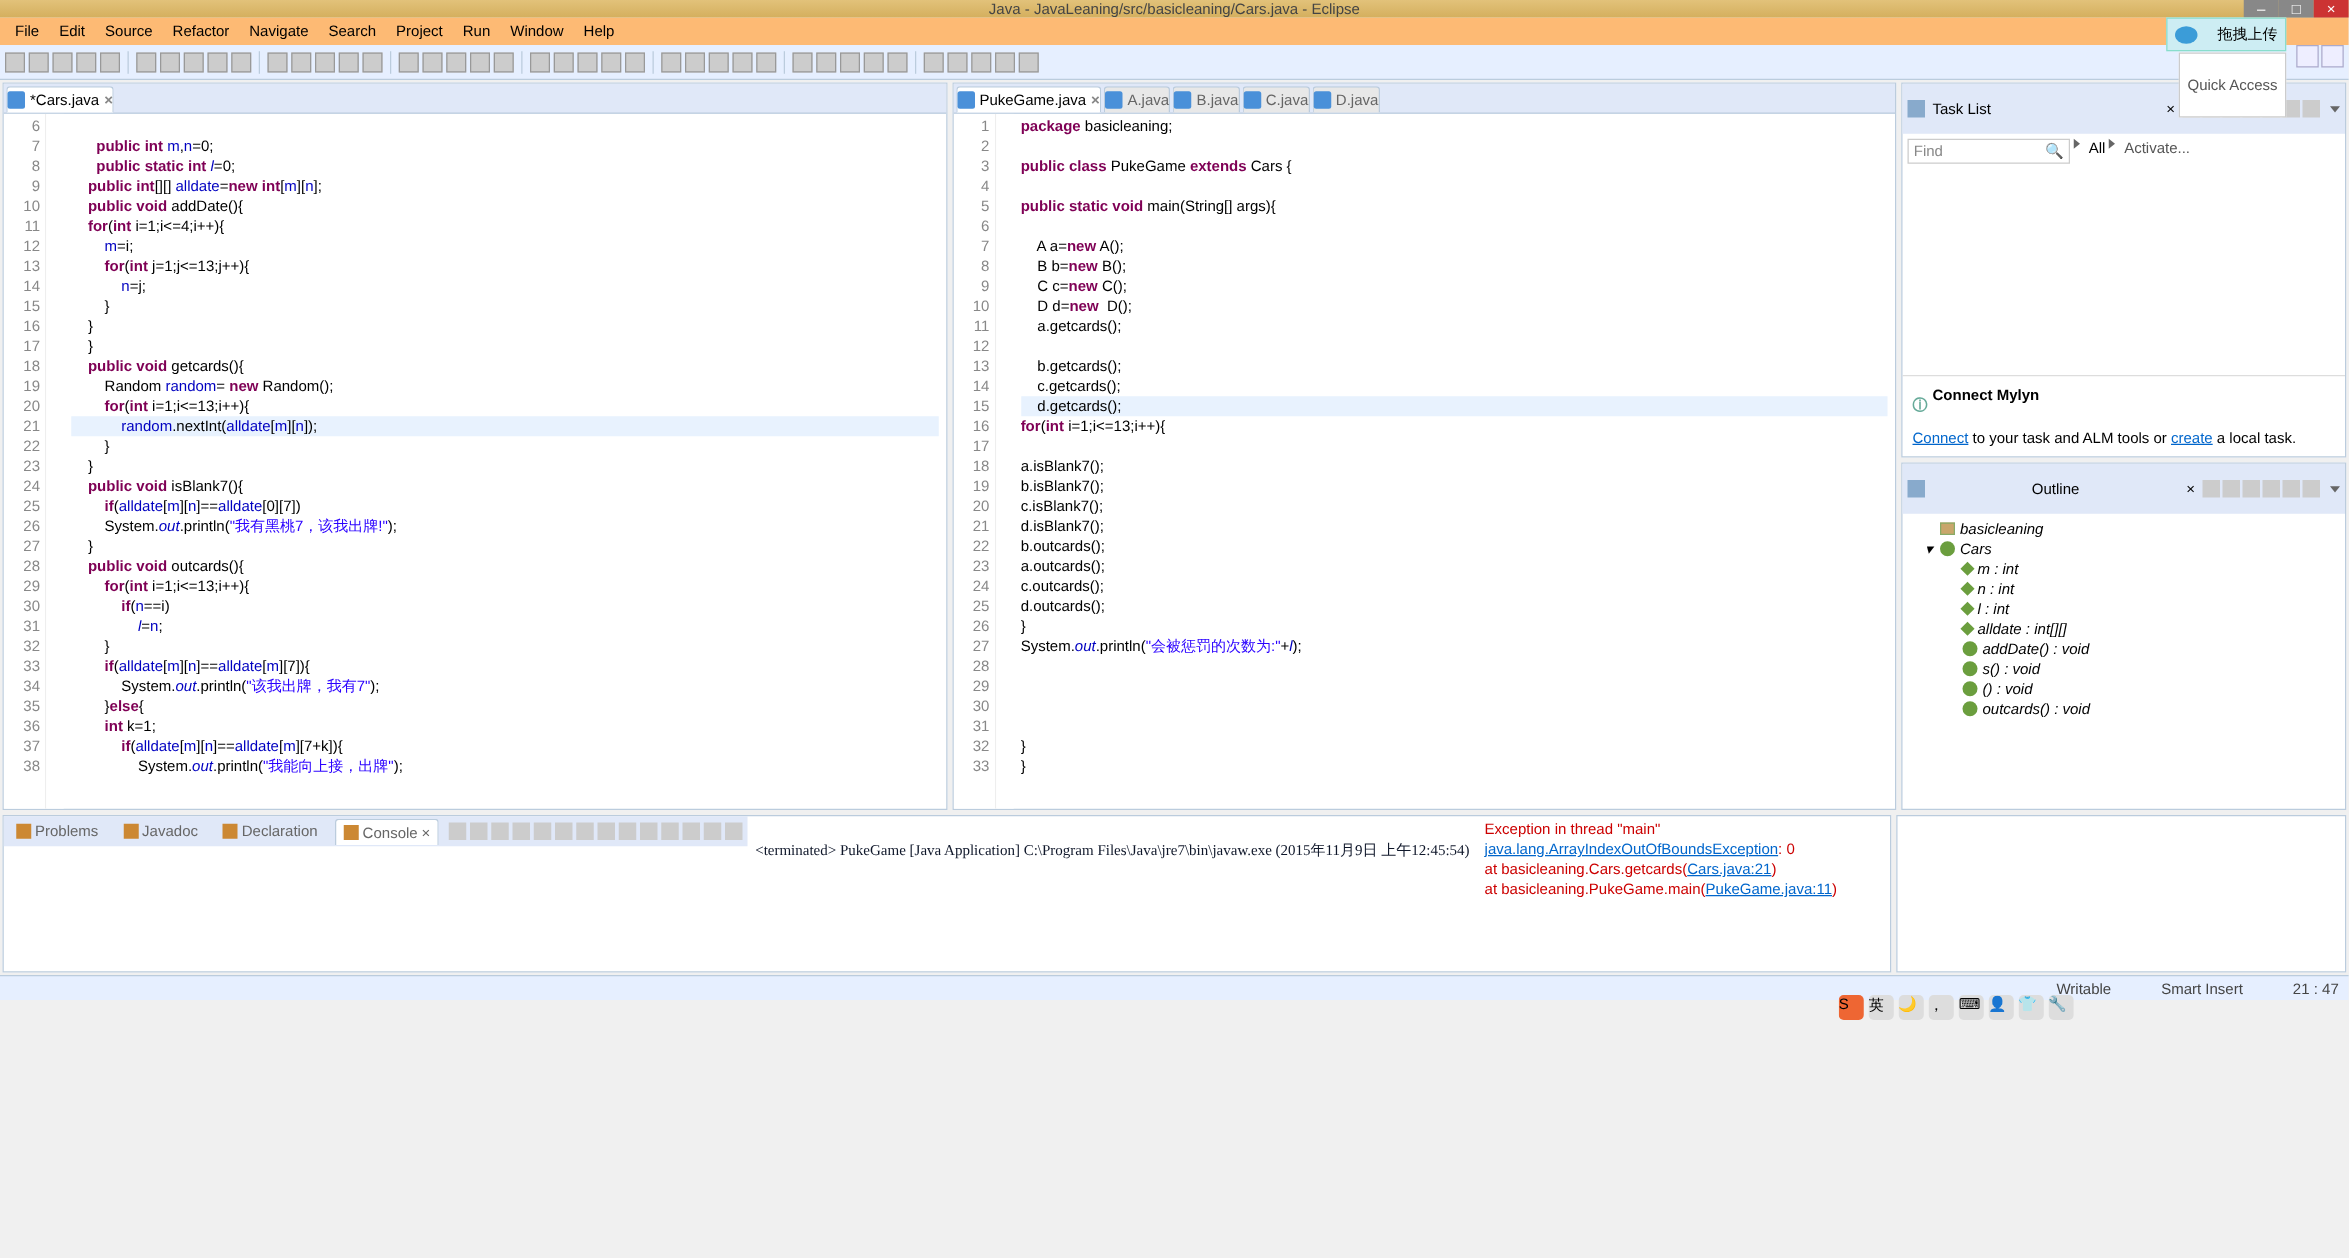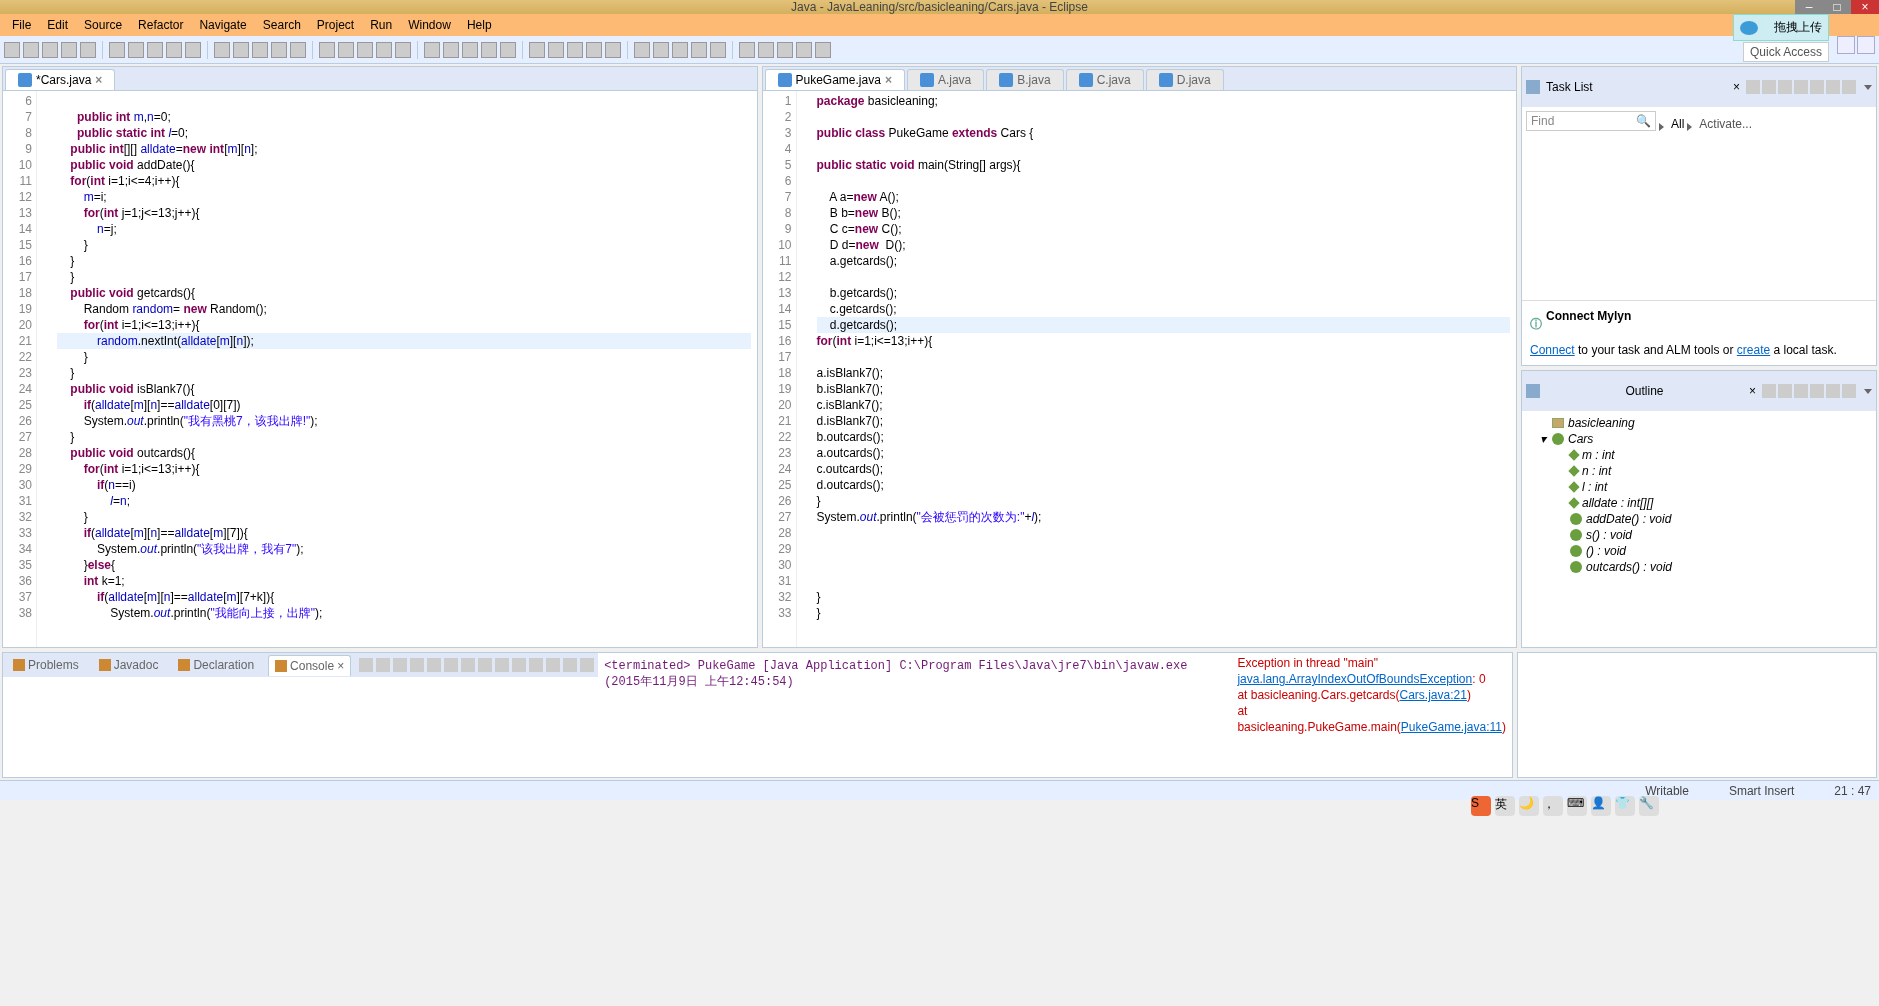--- a/index.html
+++ b/index.html
@@ -4,31 +4,31 @@
 <style>
 * { box-sizing: border-box; margin: 0; padding: 0; font-family: "Segoe UI", Tahoma, sans-serif; font-size: 12px; }
 body { background: #f0f0f0; overflow: hidden; }
 .titlebar { background: linear-gradient(#e2c27a, #d4af5e); height: 14px; display: flex; align-items: center; justify-content: center; color: #444; padding: 0 4px; position: relative; }
 .titlebar .title { flex: 1; text-align: center; }
 .titlebar .winbtns { position: absolute; right: 0; top: 0; display: flex; }
 .titlebar .winbtns div { width: 28px; height: 14px; text-align: center; line-height: 14px; color: white; }
 .menubar { background: #fdba74; height: 22px; display: flex; align-items: center; padding-left: 4px; gap: 0; }
 .menubar span { padding: 3px 8px; cursor: default; }
 .cloudbox { position: absolute; right: 50px; top: 14px; background: #cdedf3; border: 1px solid #8dc; padding: 4px 6px; display: flex; align-items: center; gap: 16px; }
-.quickaccess { position: absolute; right: 50px; top: 42px; color: #555; border: 1px solid #ccc; padding: 2px 6px; background: #fff; }
+.quickaccess { position: absolute; right: 50px; top: 42px; color: #555; border: 1px solid #ccc; padding: 18px 6px; background: #fff; }
 .toolbar { background: #e6efff; height: 28px; display: flex; align-items: center; padding: 0 4px; gap: 3px; border-bottom: 1px solid #bcd; }
 .toolbar .tb-icon { width: 16px; height: 16px; display: inline-block; background: #ccc; border: 1px solid #999; }
 .toolbar .sep { width: 1px; height: 18px; background: #bcd; margin: 0 3px; }
 .perspectives { position: absolute; right: 4px; top: 36px; display: flex; gap: 2px; }
 .perspectives .picon { width: 18px; height: 18px; border: 1px solid #aac; background: #eef; }
 .main { display: flex; height: 586px; }
 .editorpane { flex: 1; display: flex; }
 .editor { flex: 1; border: 1px solid #bcd; background: #fff; display: flex; flex-direction: column; margin: 2px; }
 .tabrow { display: flex; background: #e0e8f8; border-bottom: 1px solid #bcd; height: 24px; align-items: stretch; }
-.filetab { padding: 4px 12px; background: #fff; border: 1px solid #bcd; border-bottom: none; margin-top: 2px; margin-left: 2px; display: flex; align-items: center; gap: 4px; border-radius: 3px 3px 0 0; }
+.filetab { padding: 4px 0; background: #fff; border: 1px solid #bcd; border-bottom: none; margin-top: 2px; margin-left: 2px; display: flex; align-items: center; gap: 4px; border-radius: 3px 3px 0 0; }
 .filetab.inactive { background: #e8e8e8; color: #666; }
 .filetab .jicon { width: 14px; height: 14px; background: #4a90d9; border-radius: 2px; display: inline-block; }
 .filetab .close { color: #888; font-weight: bold; cursor: pointer; }
 .codearea { flex: 1; display: flex; overflow: hidden; position: relative; }
 .gutter { width: 34px; background: #fff; border-right: 1px solid #eee; text-align: right; color: #888; padding: 2px 4px; font-family: Consolas, monospace; line-height: 16px; }
 .gutter .ln { height: 16px; }
 .markers { width: 14px; background: #fff; }
 .code { flex: 1; font-family: Consolas, monospace; padding: 2px 6px; line-height: 16px; white-space: pre; overflow: auto; }
 .code .line { height: 16px; }
 .code .hl { background: #e8f2fe; }
@@ -58,21 +58,21 @@
 .outline .meth-i { background: #6b9e3e; }
 .outline .fld-i { background: #6b9e3e; border-radius: 0; transform: rotate(45deg); width: 8px; height: 8px; }
 .bottom { display: flex; height: 130px; }
 .consolewrap { flex: 1; border: 1px solid #bcd; background: #fff; margin: 2px; display: flex; flex-direction: row; }
 .consoletabs { display: flex; background: #e0e8f8; height: 24px; align-items: center; padding: 0 4px; gap: 8px; }
 .consoletabs .ctab { padding: 3px 6px; color: #666; display: flex; align-items: center; gap: 3px; }
 .consoletabs .ctab.active { background: #fff; border: 1px solid #bcd; border-bottom: none; border-radius: 3px 3px 0 0; }
 .consoletabs .ctab .cicon { width: 12px; height: 12px; background: #cc8833; }
 .consoletoolbar { margin-left: auto; display: flex; gap: 3px; }
 .consoletoolbar div { width: 14px; height: 14px; background: #ccc; }
-.consolehdr { padding: 6px 6px; color: #701a75; font-family: Liberation Mono, monospace; }
+.consolehdr { padding: 19px 6px; color: #0f172a; font-family: Liberation Serif, serif; }
 .consolebody { flex: 1; padding: 2px 6px; font-family: Consolas, monospace; line-height: 16px; }
 .consolebody .err { color: #cc0000; }
 .consolebody .link { color: #0066cc; text-decoration: underline; }
 .statusbar { height: 20px; background: #e6efff; display: flex; align-items: center; padding: 0 8px; gap: 40px; justify-content: flex-end; color: #444; border-top: 1px solid #bcd; }
 .floaticons { position: fixed; right: 220px; bottom: 190px; display: flex; gap: 4px; z-index: 100; }
 .floaticons div { width: 20px; height: 20px; background: #ddd; border-radius: 4px; }
 .tri { display: inline-block; width: 0; height: 0; border-left: 4px solid transparent; border-right: 4px solid transparent; border-top: 5px solid #666; margin-left: 2px; vertical-align: middle; }
 .arrow { display: inline-block; width: 0; height: 0; border-top: 4px solid transparent; border-bottom: 4px solid transparent; border-left: 5px solid #666; margin-right: 4px; vertical-align: middle; }
 </style>
 </head>
@@ -288,21 +288,21 @@
           <div></div>
           <div></div>
           <div></div>
           <div></div>
           <div></div>
           <div></div>
         </div>
         <span class="tri"></span>
       </div>
       <div class="tasklistbody">
-        <div style="display:flex;gap:3px;align-items:flex-end">
+        <div style="display:flex;gap:3px;align-items:flex-start">
           <div class="findbox">
             <span>Find</span>
             <span style="margin-left:auto">🔍</span>
           </div>
           <span class="arrow"></span>
           <span>All</span>
           <span class="arrow"></span>
           <span style="color:#555">Activate...</span>
         </div>
       </div>

